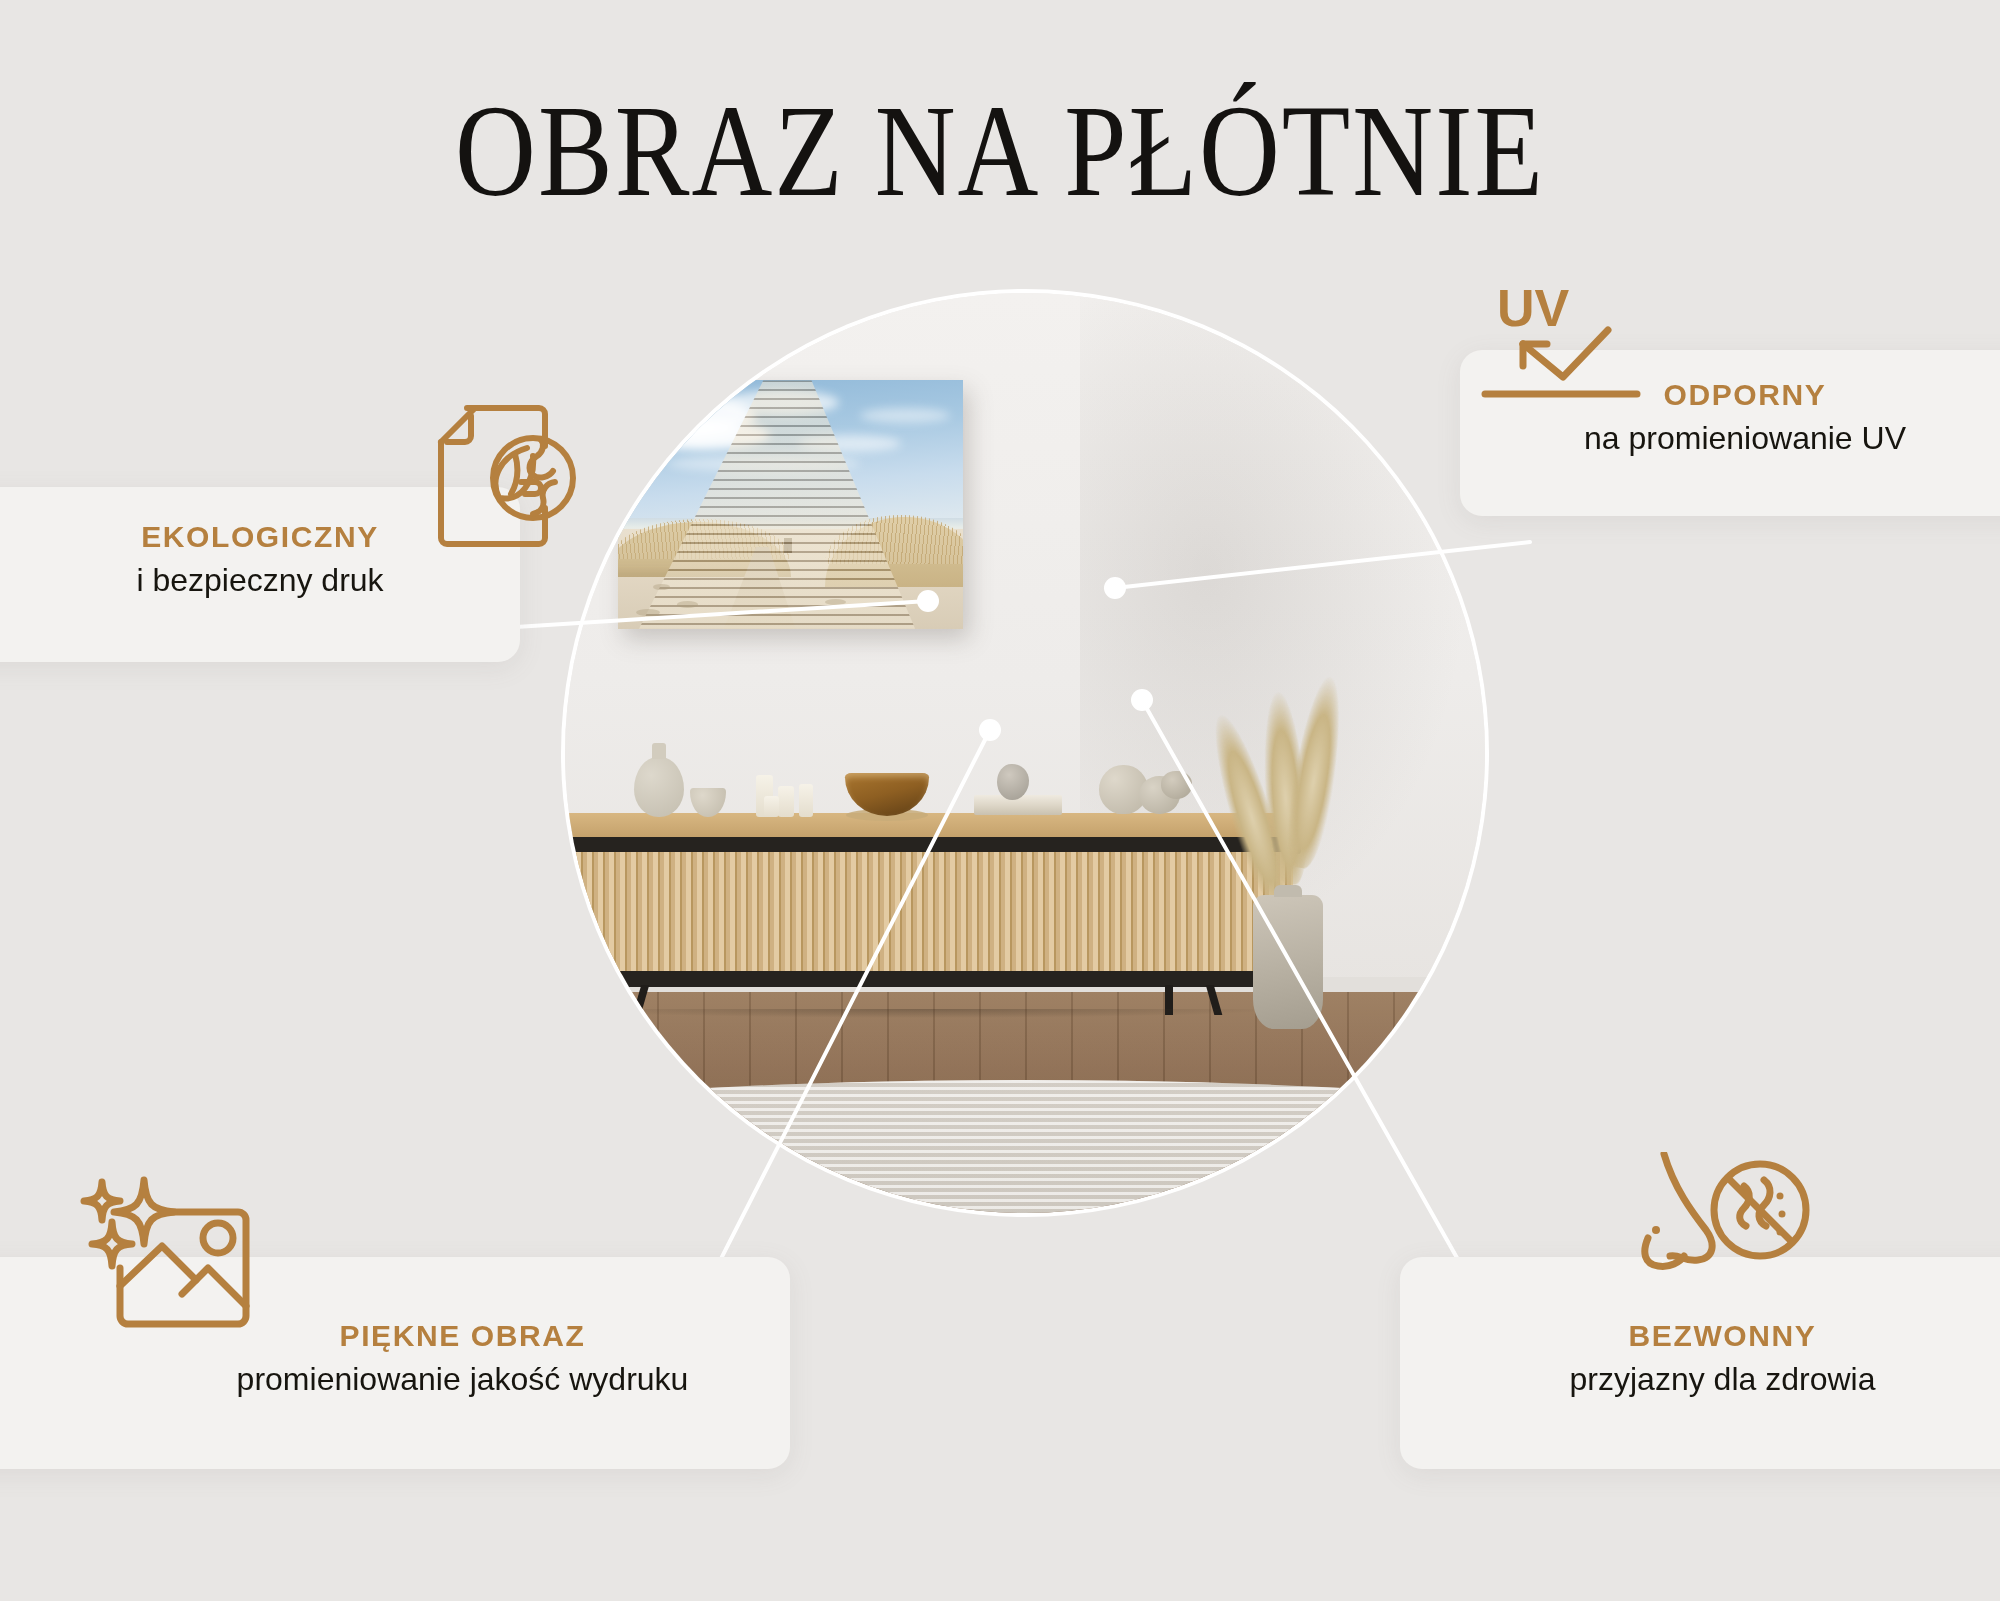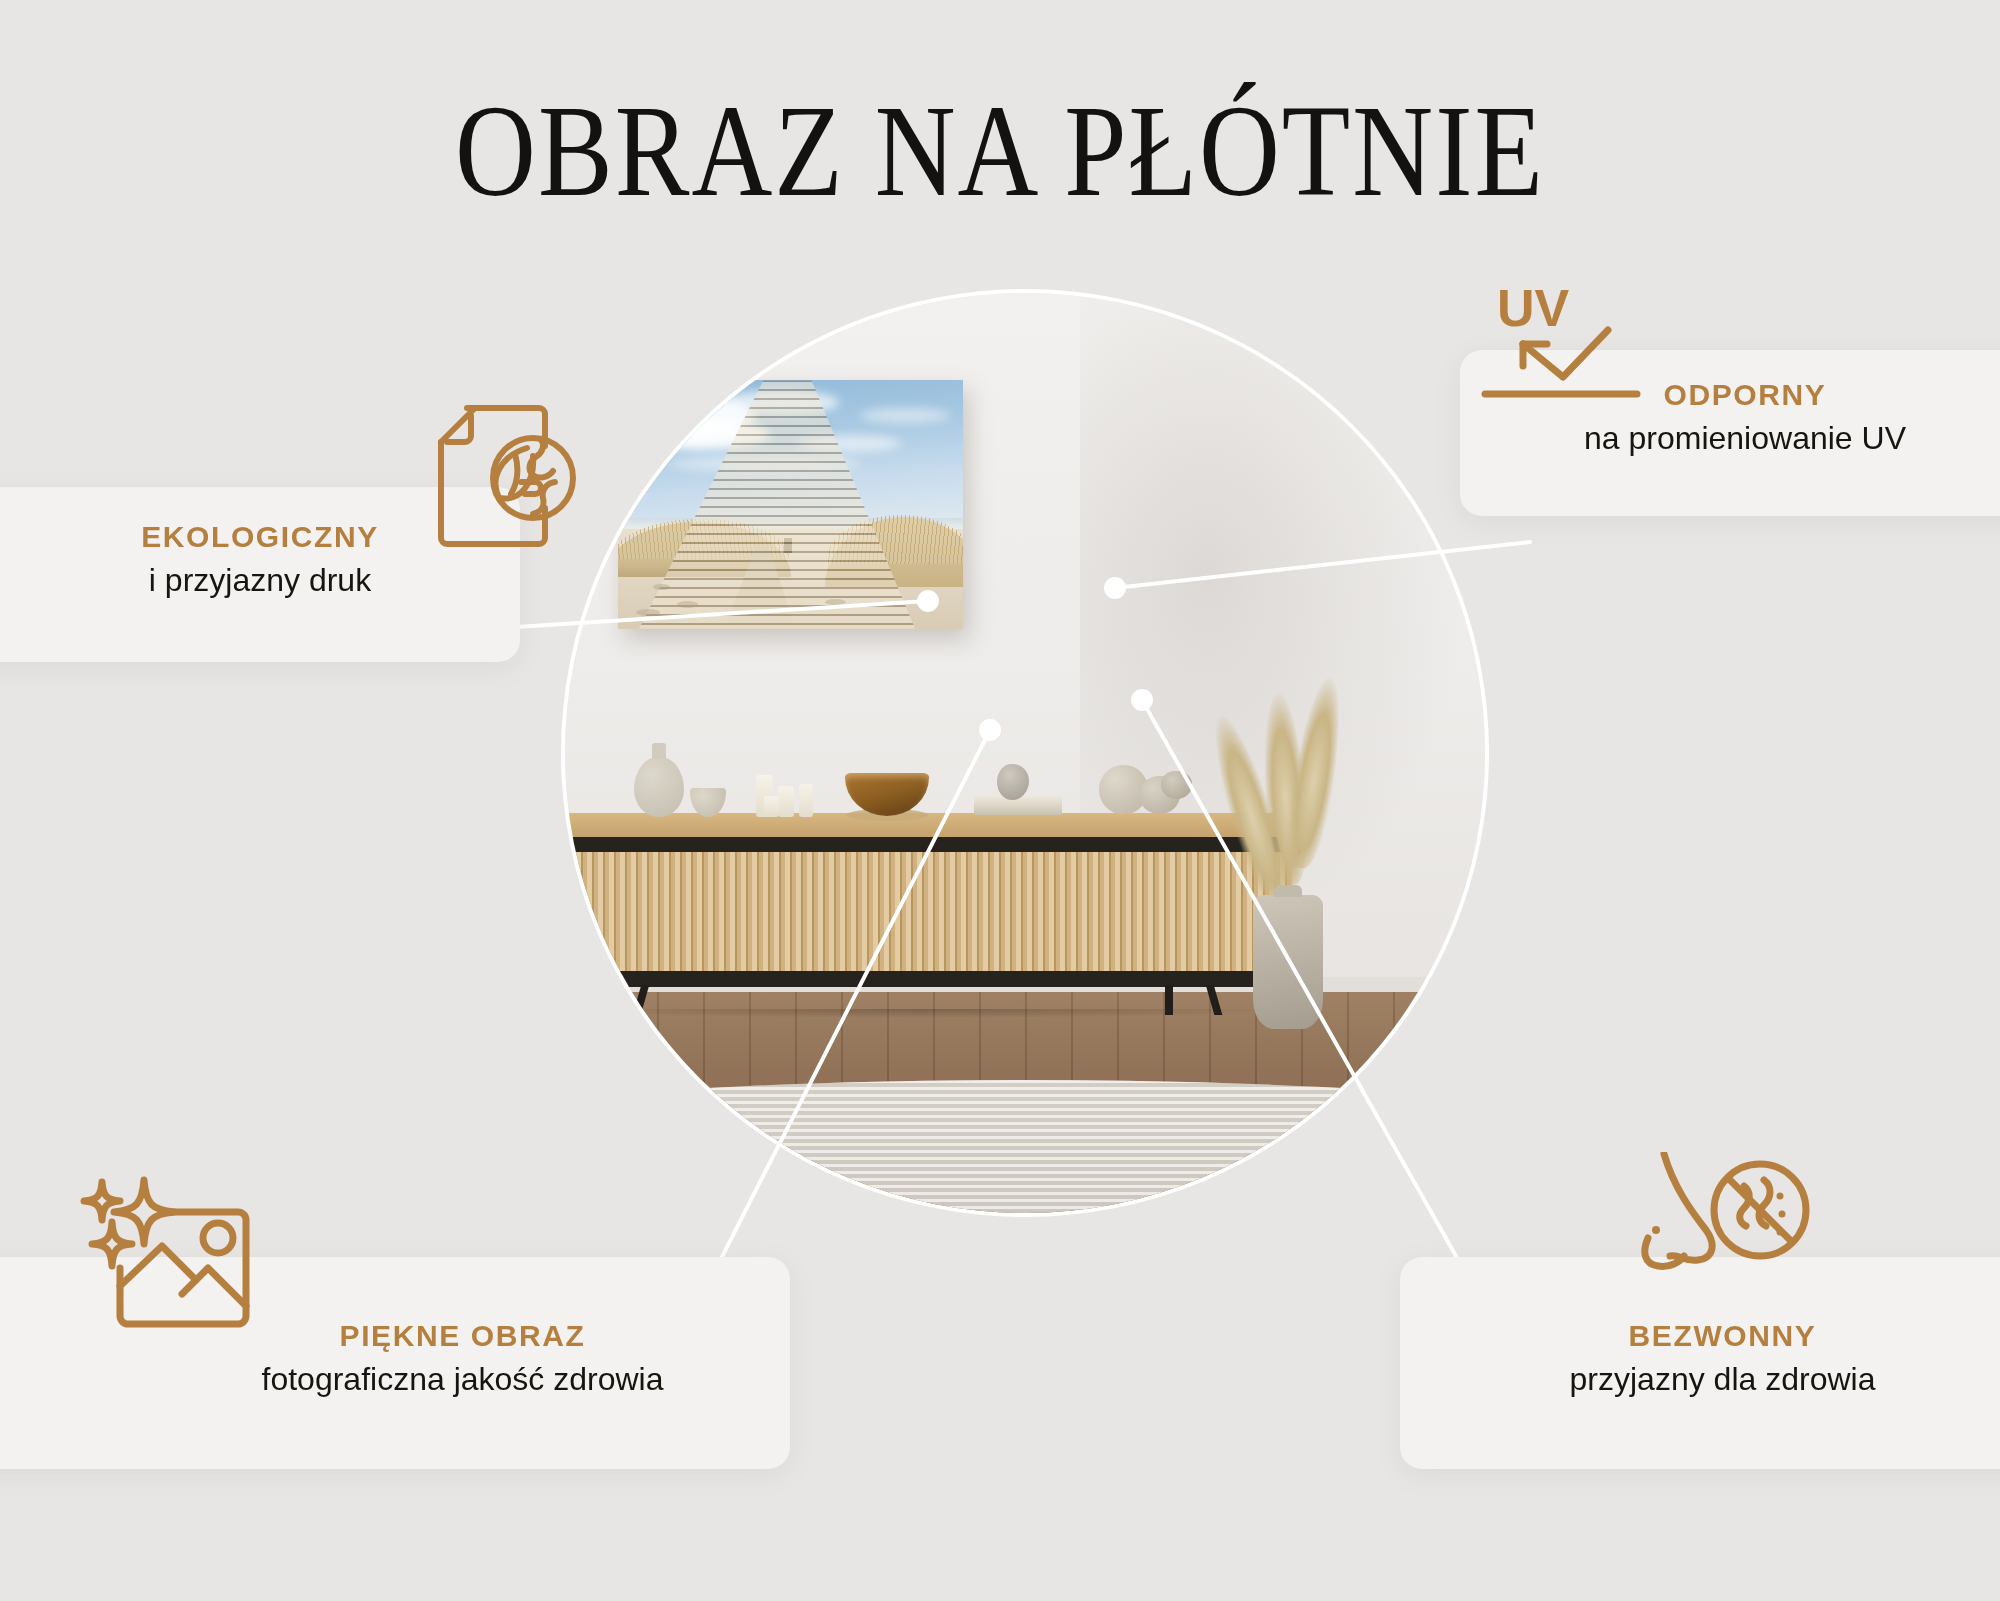--- a/index.html
+++ b/index.html
@@ -278,21 +278,21 @@
       <circle cx="928" cy="601" r="11"></circle>
       <circle cx="1115" cy="588" r="11"></circle>
       <circle cx="990" cy="730" r="11"></circle>
       <circle cx="1142" cy="700" r="11"></circle>
     </g>
   </svg>
 
   <div class="card" id="card-eko">
     <div class="txt">
       <div class="kicker">EKOLOGICZNY</div>
-      <div class="sub">i przyjazny druk</div>
+      <div class="sub">i bezpieczny druk</div>
     </div>
   </div>
   <svg class="icon" id="icon-eko" viewBox="0 0 164 152">
     <g fill="none" stroke="#b5803f" stroke-width="6" stroke-linecap="round" stroke-linejoin="round">
       <path d="M40 8 H112 a6 6 0 0 1 6 6 V46"></path>
       <path d="M118 108 V138 a6 6 0 0 1 -6 6 H20 a6 6 0 0 1 -6 -6 V42"></path>
       <path d="M14 42 L46 10"></path>
       <path d="M44 16 V36 a6 6 0 0 1 -6 6 H20"></path>
       <circle cx="106" cy="78" r="40"></circle>
       <path d="M100 48 c-26 8 -38 30 -28 50 c22 4 36 -16 34 -42"></path>
@@ -315,21 +315,21 @@
       <path d="M133 52 L88 99 L48 66"></path>
       <path d="M48 66 L72 66"></path>
       <path d="M48 66 L48 88"></path>
       <path d="M10 116 H162"></path>
     </g>
   </svg>
 
   <div class="card" id="card-kolory">
     <div class="txt">
       <div class="kicker">PIĘKNE OBRAZ</div>
-      <div class="sub">fotograficzna jakość zdrowia</div>
+      <div class="sub">promieniowanie jakość wydruku</div>
     </div>
   </div>
   <svg class="icon" id="icon-kolory" viewBox="0 0 186 178">
     <g fill="none" stroke="#b5803f" stroke-width="7" stroke-linecap="round" stroke-linejoin="round">
       <path d="M96 36 H162 a8 8 0 0 1 8 8 V140 a8 8 0 0 1 -8 8 H52 a8 8 0 0 1 -8 -8 V92"></path>
       <path d="M44 110 L86 70 L120 104"></path>
       <path d="M106 118 L132 92 L170 130"></path>
       <circle cx="142" cy="62" r="15"></circle>
       <path d="M68 4 C70 28 76 34 98 36 C76 38 70 44 68 68 C66 44 60 38 38 36 C60 34 66 28 68 4 Z"></path>
       <path d="M26 6 C27 20 31 24 44 25 C31 26 27 30 26 44 C25 30 21 26 8 25 C21 24 25 20 26 6 Z"></path>

